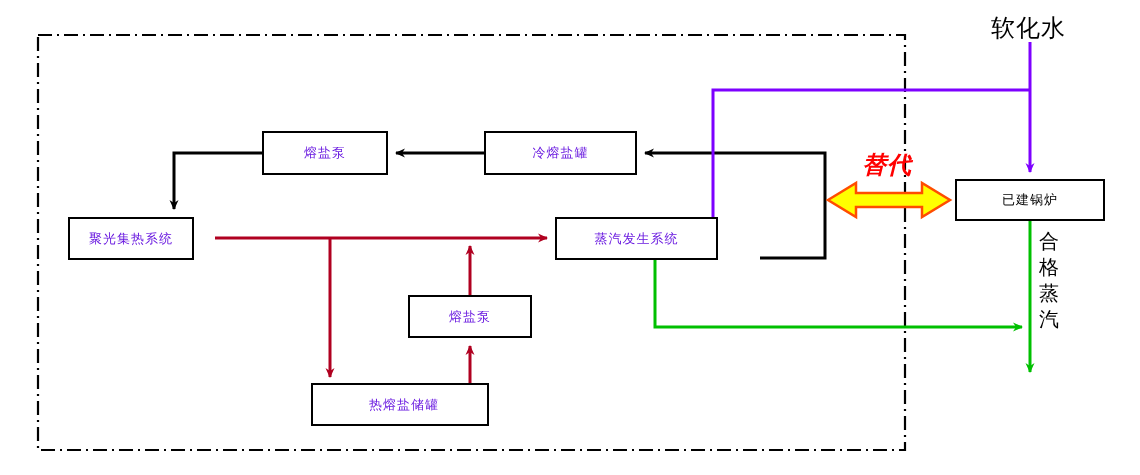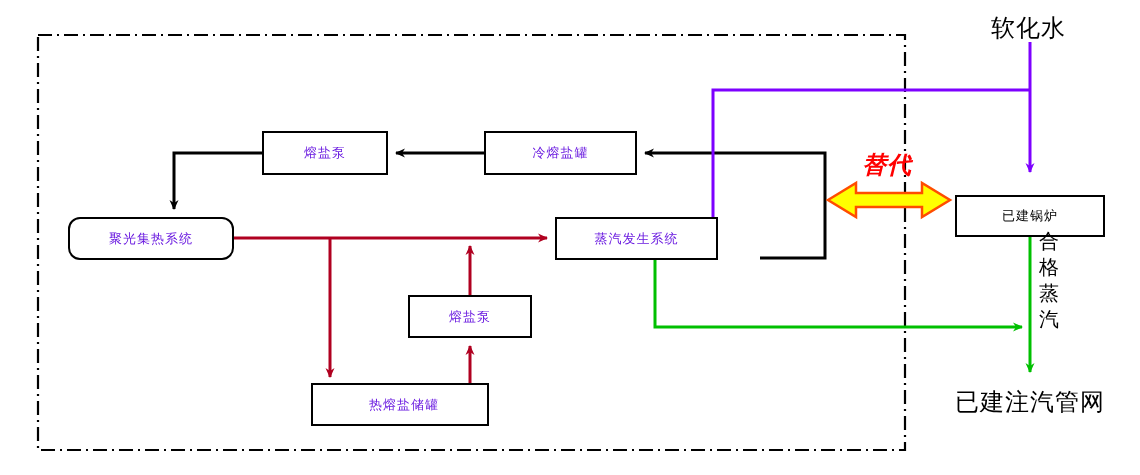--- a/index.html
+++ b/index.html
@@ -70,42 +70,41 @@
   </svg>
 
   <div class="node purple" style="left:262px;top:131px;width:126px;height:44px;">
     <span>熔盐泵</span>
   </div>
 
   <div class="node purple" style="left:484px;top:131px;width:153px;height:44px;">
     <span>冷熔盐罐</span>
   </div>
 
-  <div class="node purple" style="left:68px;top:217px;width:166px;height:43px;border-radius:12px;">
+  <div class="node purple" style="left:68px;top:217px;width:126px;height:43px;">
     <span>聚光集热系统</span>
   </div>
 
   <div class="node purple" style="left:555px;top:217px;width:163px;height:43px;">
     <span>蒸汽发生系统</span>
   </div>
 
   <div class="node purple" style="left:408px;top:295px;width:124px;height:43px;">
     <span>熔盐泵</span>
   </div>
 
   <div class="node purple" style="left:311px;top:383px;width:178px;height:43px;padding-left:8px;">
     <span>热熔盐储罐</span>
   </div>
 
-  <div class="node black" style="left:955px;top:195px;width:150px;height:42px;">
+  <div class="node black" style="left:955px;top:179px;width:150px;height:42px;">
     <span>已建锅炉</span>
   </div>
 
 
   <div class="flabel black" style="left:991px;top:12px;">软化水</div>
 
   <div class="flabel red" style="left:862px;top:149px;">替代</div>
 
   <div class="vlabel" style="left:1038px;top:228px;">合格蒸汽</div>
 
-  <div class="flabel black" style="left:955px;top:386px;">已建注汽管网</div>
 
 </div>
 
 </body></html>

